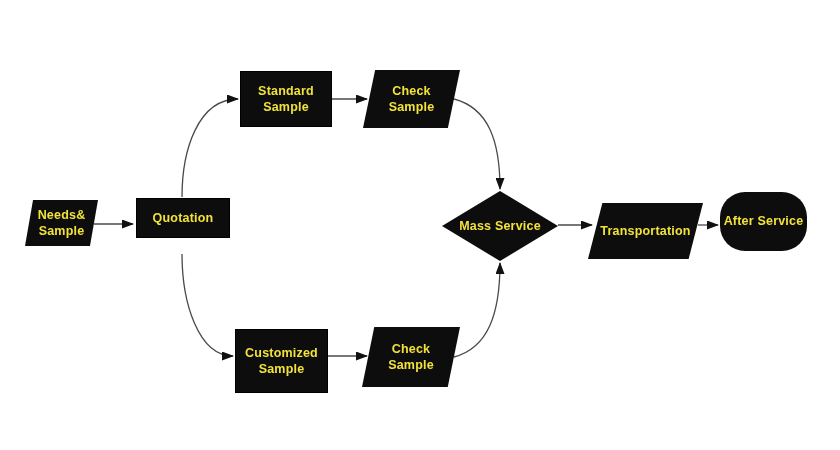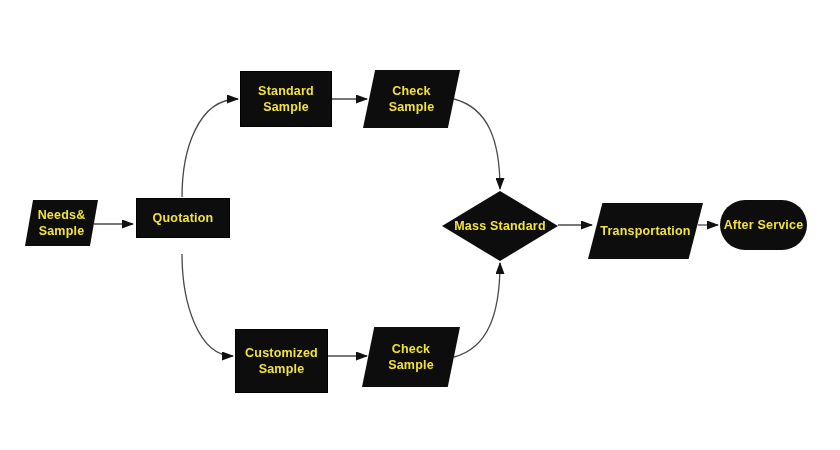--- a/index.html
+++ b/index.html
@@ -77,24 +77,24 @@
     <span class="label">Customized
 Sample</span>
   </div>
 
   <div class="node shape-para" style="left:362px;top:327px;width:98px;height:60px">
     <span class="label">Check
 Sample</span>
   </div>
 
   <div class="node shape-diamond" style="left:442px;top:191px;width:116px;height:70px">
-    <span class="label">Mass Standard</span>
+    <span class="label">Mass Service</span>
   </div>
 
   <div class="node shape-para" style="left:588px;top:203px;width:115px;height:56px">
     <span class="label">Transportation</span>
   </div>
 
-  <div class="node shape-terminator" style="left:720px;top:200px;width:87px;height:50px">
+  <div class="node shape-terminator" style="left:720px;top:192px;width:87px;height:59px">
     <span class="label">After Service</span>
   </div>
 
 </div>
 
 </body></html>

